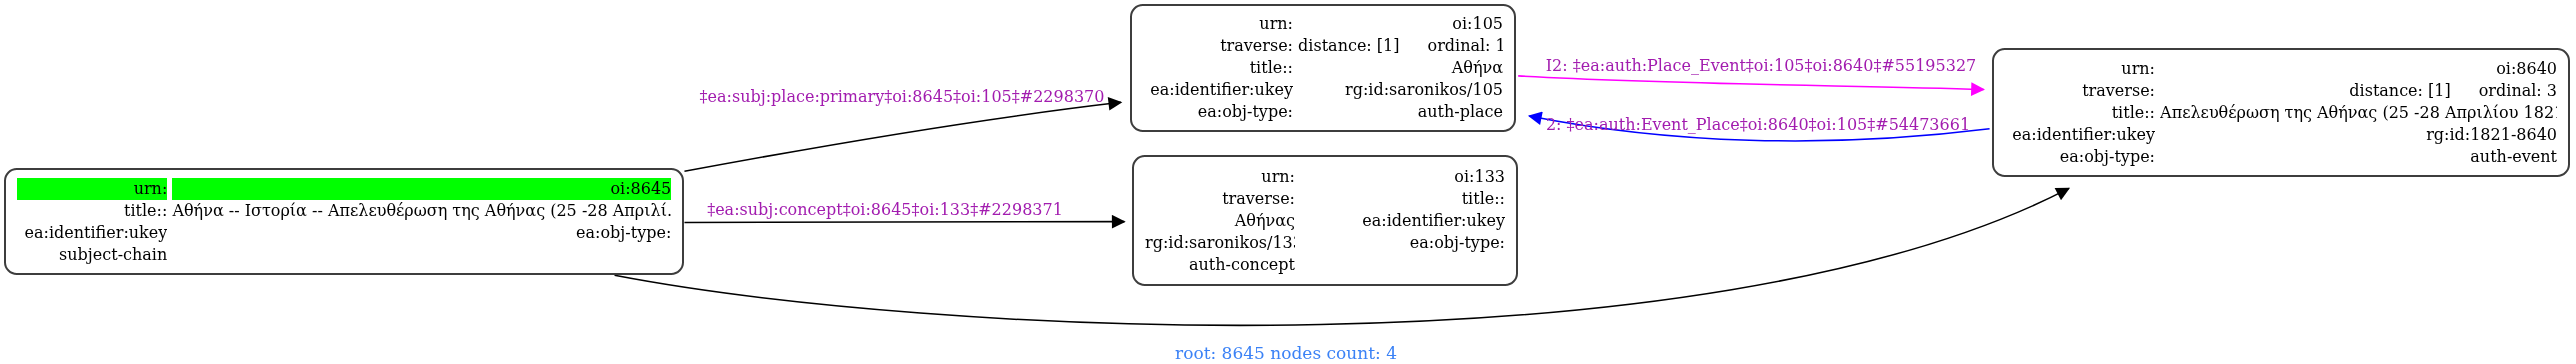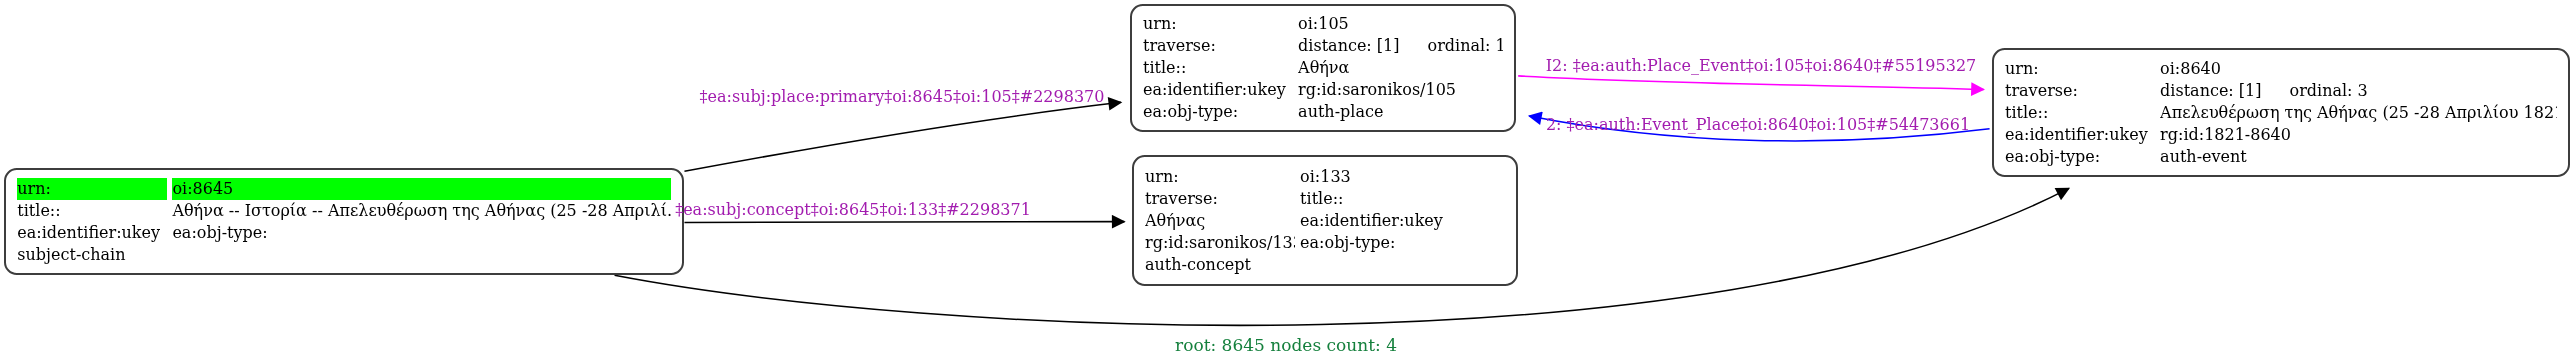--- a/index.html
+++ b/index.html
@@ -8,33 +8,33 @@
     font-family:"DejaVu Serif", serif;color:#000;
   }
   #canvas{position:absolute;left:0;top:0;width:2576px;height:364px;}
   svg.edge-layer{position:absolute;left:0;top:0;width:2576px;height:364px;pointer-events:none;}
 
   .node{
     position:absolute;box-sizing:border-box;background:#fff;
     border:2.1px solid #3d3d3d;border-radius:12.8px;
     padding:5.1px 11px;display:grid;grid-template-columns:150px 1fr;
     column-gap:5.1px;align-content:center;
-    font-size:16px;line-height:22px;white-space:nowrap;
+    font-size:16px;line-height:22px;white-space:nowrap;text-align:right;
   }
   .cell{overflow:hidden;}
   .cell.hl{background:#00ff00;}
   .val2{margin-left:28px;}
 
   .edge-label{
     position:absolute;transform:translate(-50%,-50%);
     font-size:16px;line-height:20.5px;white-space:nowrap;color:#a21caf;
   }
   .caption{
     position:absolute;transform:translate(-50%,-50%);
-    font-size:17px;white-space:nowrap;color:#15803d;
+    font-size:17px;white-space:nowrap;color:#3b82f6;margin-top:8px;
   }
 </style>
 </head>
 <body>
 
 <div id="canvas">
 
   <svg class="edge-layer" viewBox="0 0 3020 427">
     <defs>
       <marker id="ah-k" viewBox="0 0 10 10" refX="9" refY="5" markerWidth="16" markerHeight="9" orient="auto">
@@ -96,20 +96,20 @@
     <div class="cell value"><span>distance: [1]</span><span class="val2">ordinal: 3</span></div>
     <div class="cell label">title::</div>
     <div class="cell value">Απελευθέρωση της Αθήνας (25 -28 Απριλίου 1821)</div>
     <div class="cell label">ea:identifier:ukey</div>
     <div class="cell value">rg:id:1821-8640</div>
     <div class="cell label">ea:obj-type:</div>
     <div class="cell value">auth-event</div>
   </div>
 
   <div class="edge-label" style="left:902px;top:97px;">‡ea:subj:place:primary‡oi:8645‡oi:105‡#2298370</div>
-  <div class="edge-label" style="left:853px;top:210px;">‡ea:subj:concept‡oi:8645‡oi:133‡#2298371</div>
+  <div class="edge-label" style="left:885px;top:210px;">‡ea:subj:concept‡oi:8645‡oi:133‡#2298371</div>
   <div class="edge-label" style="left:1761px;top:66px;">I2: ‡ea:auth:Place_Event‡oi:105‡oi:8640‡#55195327</div>
   <div class="edge-label" style="left:1758px;top:125px;">2: ‡ea:auth:Event_Place‡oi:8640‡oi:105‡#54473661</div>
 
   <div class="caption" style="left:1286px;top:345px;">root: 8645 nodes count: 4</div>
 
 </div>
 
 
 </body></html>

